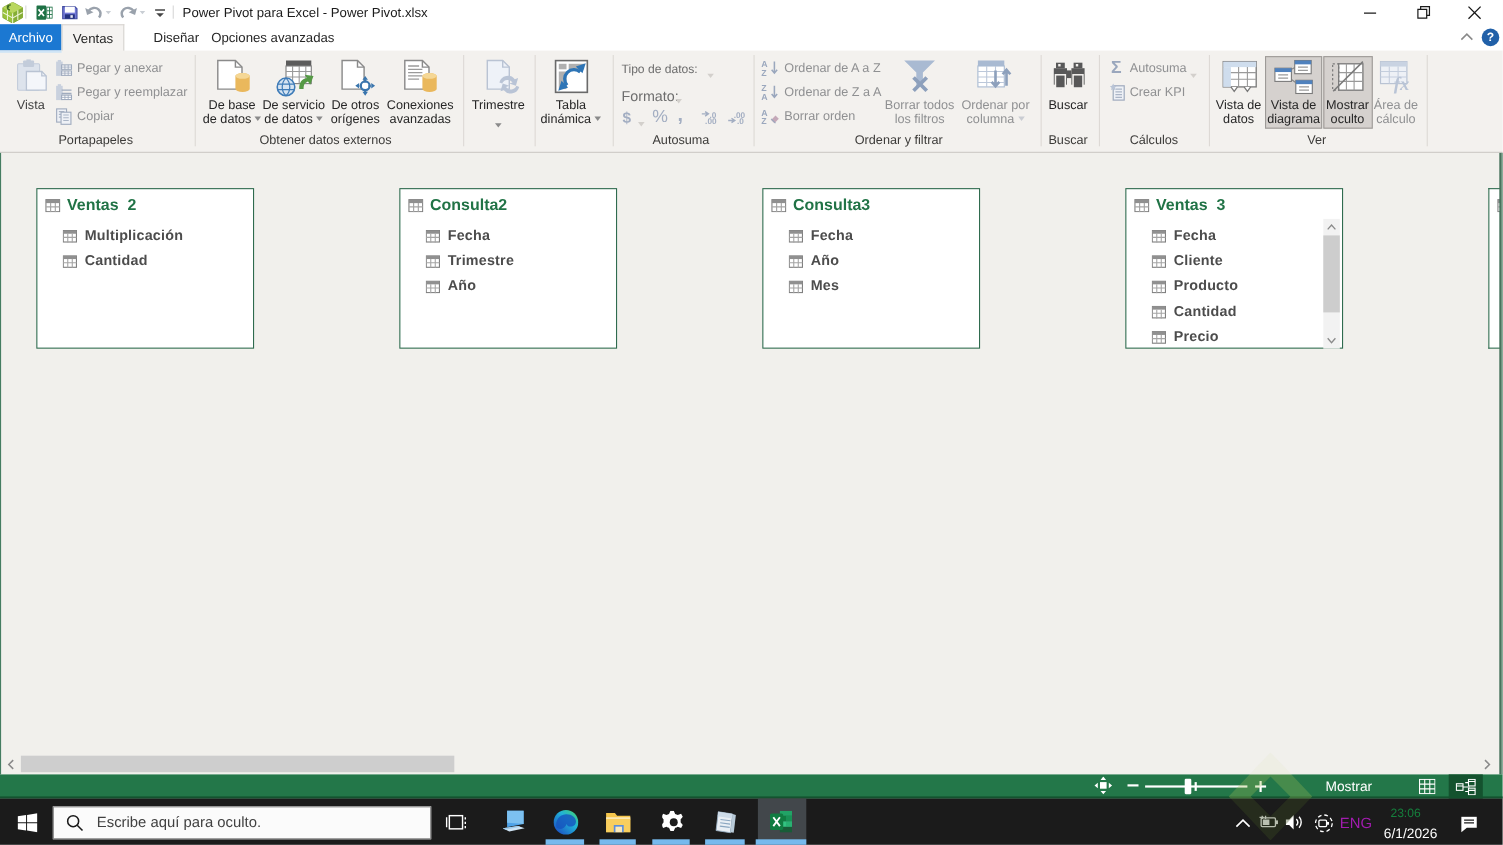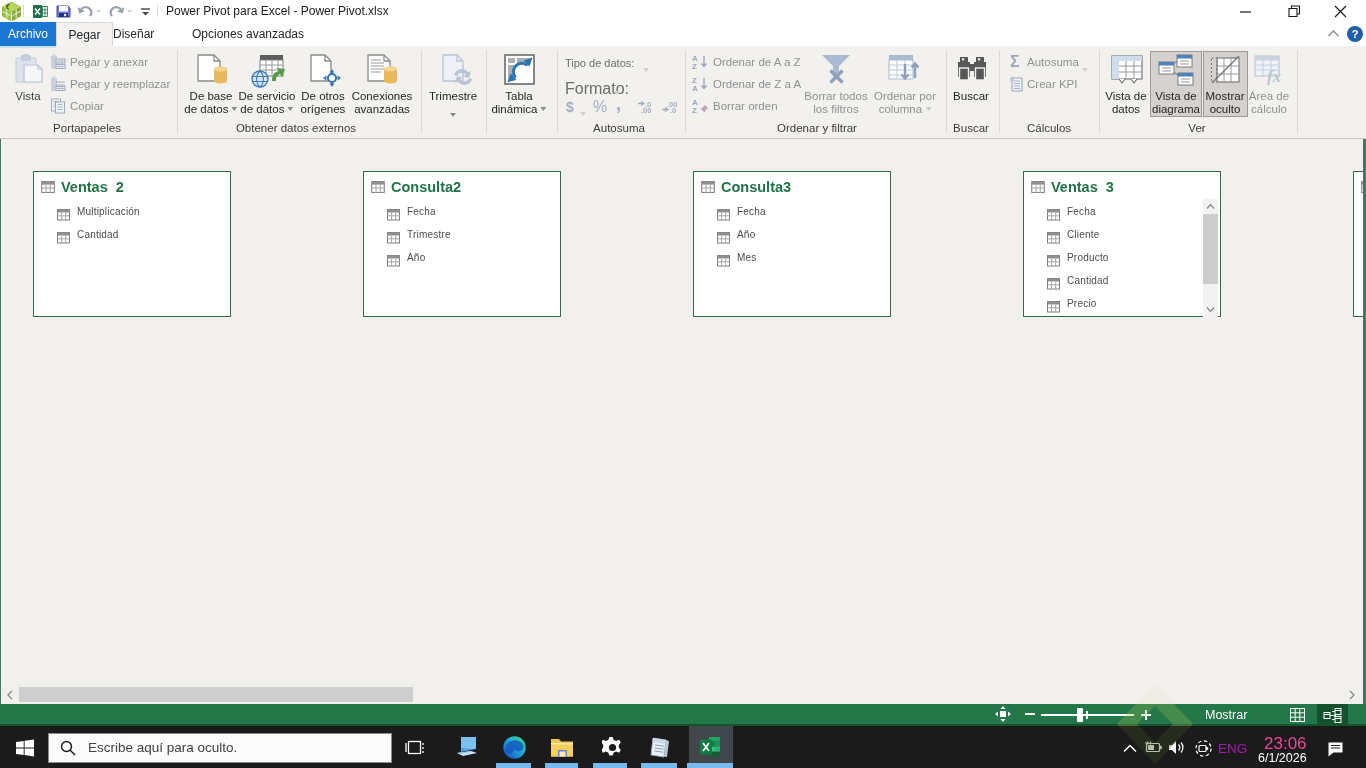--- a/index.html
+++ b/index.html
@@ -4,21 +4,21 @@
 html,body{width:1366px;height:768px;overflow:hidden;font-family:"Liberation Sans",sans-serif;background:#fff}
 .a{position:absolute}
 .gl{position:absolute;top:122px;font-size:11.5px;color:#3c3b39;white-space:nowrap;transform:translateX(-50%)}
 .sep{position:absolute;top:50px;width:1px;height:83px;background:#ddd9d5}
 .bl1{position:absolute;top:90px;font-size:11.5px;color:#262626;white-space:nowrap;transform:translateX(-50%)}
 .bl2{position:absolute;top:103px;font-size:11.5px;color:#262626;white-space:nowrap;transform:translateX(-50%)}
 .gr{color:#8f9092 !important}
 .srt{position:absolute;font-size:11.5px;color:#8f9092;white-space:nowrap}
 .box{position:absolute;top:171px;width:198px;height:146px;background:#fff;border:1px solid #2f6b4e}
 .bt{position:absolute;left:27px;top:7px;font-size:14.5px;font-weight:bold;color:#217346;white-space:nowrap}
-.fl{position:absolute;left:43px;font-size:10px;font-weight:normal;color:#4c4c4c;white-space:nowrap;letter-spacing:.2px}
+.fl{position:absolute;left:43px;font-size:13px;font-weight:bold;color:#4c4c4c;white-space:nowrap;letter-spacing:.2px}
 .car{display:inline-block;width:0;height:0;border-left:3px solid transparent;border-right:3px solid transparent;border-top:4px solid #8a8a8a;vertical-align:2px}
 </style></head><body>
 
 <div class="a" style="left:0;top:0;width:1366px;height:22px;background:#fff"></div>
 
 <svg class="a" style="left:2px;top:2px" width="19" height="19" viewBox="0 0 19 19">
 <path d="M9.5 0 L18.5 5 V14 L9.5 19 L0.5 14 V5 Z" fill="#9ac33c" stroke="#7fa32e" stroke-width="0.8"></path>
 <path d="M9.5 0 L18.5 5 L9.5 10 L0.5 5 Z" fill="#b9d75e"></path>
 <path d="M9.5 10 L18.5 5 V14 L9.5 19 Z" fill="#85ad35"></path>
 <path d="M4.8 7.4 V16.2 M14.2 7.4 V16.2 M9.5 10 V19" stroke="#edf4d5" stroke-width="1"></path>
@@ -65,22 +65,22 @@
 <div class="a" style="left:166px;top:4px;font-size:12px;color:#1c1c1c;white-space:nowrap">Power Pivot para Excel - Power Pivot.xlsx</div>
 <svg class="a" style="left:1239px;top:4px" width="110" height="15" viewBox="0 0 110 15">
 <path d="M1 8 H12" stroke="#1a1a1a" stroke-width="1.2" fill="none"></path>
 <path d="M50 4.5 h8 v8 h-8 Z" stroke="#1a1a1a" stroke-width="1.1" fill="none"></path>
     <path d="M52.5 4.5 v-2.5 h8 v8 h-2.5" stroke="#1a1a1a" stroke-width="1.1" fill="none"></path>
 <path d="M96 2 L107 13 M107 2 L96 13" stroke="#1a1a1a" stroke-width="1.2" fill="none"></path>
 </svg>
 
 <div class="a" style="left:0;top:22px;width:1366px;height:24px;background:#fff"></div>
 <div class="a" style="left:0;top:22px;width:56px;height:24px;background:#1b78d2;color:#fff;font-size:12px;text-align:center;line-height:24px">Archivo</div>
-<div class="a" style="left:56px;top:22px;width:57px;height:25px;background:#f5f3f1;border:1px solid #d8d5d1;border-bottom:none;color:#262626;font-size:12px;text-align:center;line-height:24px">Pegar</div>
-<div class="a" style="left:113px;top:22px;width:68px;height:24px;color:#262626;font-size:12px;text-align:left;line-height:24px">Diseñar</div>
+<div class="a" style="left:56px;top:22px;width:57px;height:25px;background:#f5f3f1;border:1px solid #d8d5d1;border-bottom:none;color:#262626;font-size:12px;text-align:center;line-height:24px">Ventas</div>
+<div class="a" style="left:113px;top:22px;width:68px;height:24px;color:#262626;font-size:12px;text-align:right;line-height:24px">Diseñar</div>
 <div class="a" style="left:181px;top:22px;width:134px;height:24px;color:#262626;font-size:12px;text-align:center;line-height:24px">Opciones avanzadas</div>
 <svg class="a" style="left:1327px;top:29px" width="13" height="9" viewBox="0 0 13 9">
     <path d="M1.5 7 L6.5 2 L11.5 7" stroke="#8a8a8a" stroke-width="1.4" fill="none"></path>
   </svg>
 <div class="a" style="left:1347px;top:26px;width:16px;height:16px;border-radius:50%;background:#2160a8;color:#fff;font-size:11px;font-weight:bold;text-align:center;line-height:16px">?</div>
 
 <div class="a" style="left:0;top:46px;width:1366px;height:93px;background:#f3f1ee;border-bottom:1px solid #c9c6c3"></div>
 <div class="a" style="left:0;top:46px;width:56px;height:2px;background:#cfe4f6"></div>
 
 <div class="sep" style="left:177px"></div>
@@ -187,21 +187,21 @@
 <rect x="4" y="11" width="7" height="16" fill="#b0b0b0"></rect>
 <path d="M23.5 11.5 a8.5 8.5 0 0 0 -12 12" fill="none" stroke="#2e75b6" stroke-width="3"></path>
 <path d="M19.5 6.5 L28.5 3.5 L25.5 12.5 Z" fill="#2e75b6"></path>
 <path d="M6.5 19.5 L3.5 28.5 L12.5 25.5 Z" fill="#2e75b6"></path>
 </svg>
 <div class="bl1" style="left:519px">Tabla</div>
 <div class="bl2" style="left:519px">dinámica <span class="car"></span></div>
 
 <div class="srt" style="left:565px;top:57px;color:#6d6d6d;font-size:11px">Tipo de datos:</div>
 <div class="a" style="left:643px;top:60px"><span class="car" style="border-top-color:#d3d0cc"></span></div>
-<div class="srt" style="left:565px;top:80px;color:#6d6d6d;font-size:16px">Formato:</div>
+<div class="srt" style="left:565px;top:80px;color:#6d6d6d;font-size:13px">Formato:</div>
 <div class="a" style="left:614px;top:83px"><span class="car" style="border-top-color:#d3d0cc"></span></div>
 <div class="a" style="left:566px;top:99px;font-size:14px;font-weight:bold;color:#a3aec2">$</div>
 <div class="a" style="left:580px;top:104px"><span class="car" style="border-top-color:#d3d0cc"></span></div>
 <div class="a" style="left:593px;top:98px;font-size:16px;color:#a3aec2">%</div>
 <div class="a" style="left:616px;top:94px;font-size:18px;font-weight:bold;color:#a3aec2">,</div>
 <svg class="a" style="left:637px;top:100px" width="20" height="13" viewBox="0 0 20 13">
 <path d="M1 3.5 h5 M4 1.5 l3 2 -3 2" stroke="#a3aec2" stroke-width="1.3" fill="none"></path>
 <text x="8" y="7" font-size="7.5" font-weight="bold" fill="#a3aec2" font-family="Liberation Sans">.0</text>
 <text x="4" y="13" font-size="7.5" font-weight="bold" fill="#a3aec2" font-family="Liberation Sans">.00</text>
 </svg>
@@ -538,21 +538,21 @@
 <svg class="a" style="left:1168px;top:740px" width="18" height="15" viewBox="0 0 18 15">
 <path d="M1 5 h3 l4 -4 v13 l-4 -4 h-3 Z" fill="#fff"></path>
 <path d="M10.5 4.5 a4.5 4.5 0 0 1 0 6 M13 2.5 a7.5 7.5 0 0 1 0 10" stroke="#fff" stroke-width="1.3" fill="none"></path>
 </svg>
 <svg class="a" style="left:1195px;top:740px" width="17" height="17" viewBox="0 0 17 17">
 <circle cx="8.5" cy="8.5" r="7.6" fill="none" stroke="#fff" stroke-width="1.2" stroke-dasharray="3.4 2.6"></circle>
 <rect x="4" y="5.5" width="7" height="6" rx="1" fill="none" stroke="#fff" stroke-width="1.2"></rect>
 <path d="M11 7.2 h2.2 v2.6 h-2.2" fill="#fff"></path>
 </svg>
 <div class="a" style="left:1218px;top:741px;font-size:13.5px;color:#a21caf">ENG</div>
-<div class="a" style="left:1264px;top:734px;font-size:17px;color:#ec4899">23:06</div>
+<div class="a" style="left:1264px;top:734px;font-size:11px;color:#15803d">23:06</div>
 <div class="a" style="left:1258px;top:751px;font-size:12.5px;color:#fff">6/1/2026</div>
 <svg class="a" style="left:1328px;top:742px" width="15" height="16" viewBox="0 0 15 16">
 <path d="M0.5 0.5 h14 v10 h-9 l-5 4 Z" fill="#fff"></path>
 <path d="M3 3.5 h9 M3 6 h9" stroke="#1b1b1b" stroke-width="1.2"></path>
 </svg>
 <div class="a" style="left:1117px;top:684px;width:76px;height:20px;overflow:hidden">
 <svg width="76" height="80" viewBox="0 0 76 80" style="display:block">
       <path d="M38 0 L76 40 38 80 0 40 Z M38 22 L56 40 38 58 20 40 Z" fill="#ebecdb" fill-opacity="0.5" fill-rule="evenodd"></path>
     </svg>
 </div>

